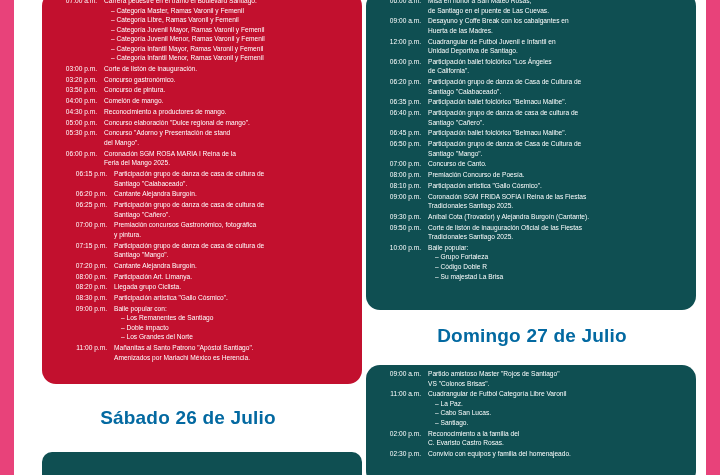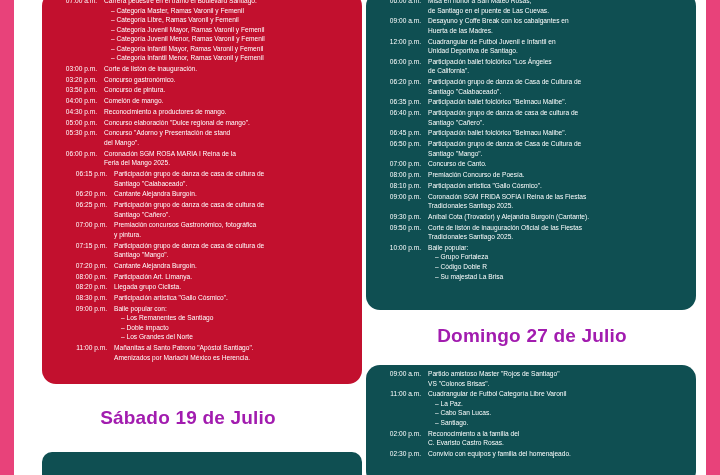--- a/index.html
+++ b/index.html
@@ -60,21 +60,21 @@
   .row .desc .sub { display: block; padding-left: 7px; }
 
   .indent-time { margin-left: 10px; }
 
   
   .day-heading {
     position: absolute;
     text-align: center;
     font-size: 19px;
     font-weight: bold;
-    color: #a21caf;
+    color: #0369a1;
     width: 100%;
     letter-spacing: .2px;
   }
   .day-heading.left { left: 0; width: 348px; }
   .day-heading.right { left: 344px; width: 348px; }
 
   
   .stub {
     position: absolute;
     background: #0f4f52;
@@ -372,17 +372,17 @@
         </div>
         <div class="row">
           <div class="time">02:30 p.m.</div>
           <div class="desc">
             <span class="line">Convivio con equipos y familia del homenajeado.</span>
           </div>
         </div>
       </div>
   </div>
 
-  <div class="day-heading left" style="top:407px;">Sábado 19 de Julio</div>
+  <div class="day-heading left" style="top:407px;">Sábado 26 de Julio</div>
 
   <div class="stub" style="left:28px; top:452px; width:320px; height:23px;"></div>
 
 </div>
 
 </body></html>

